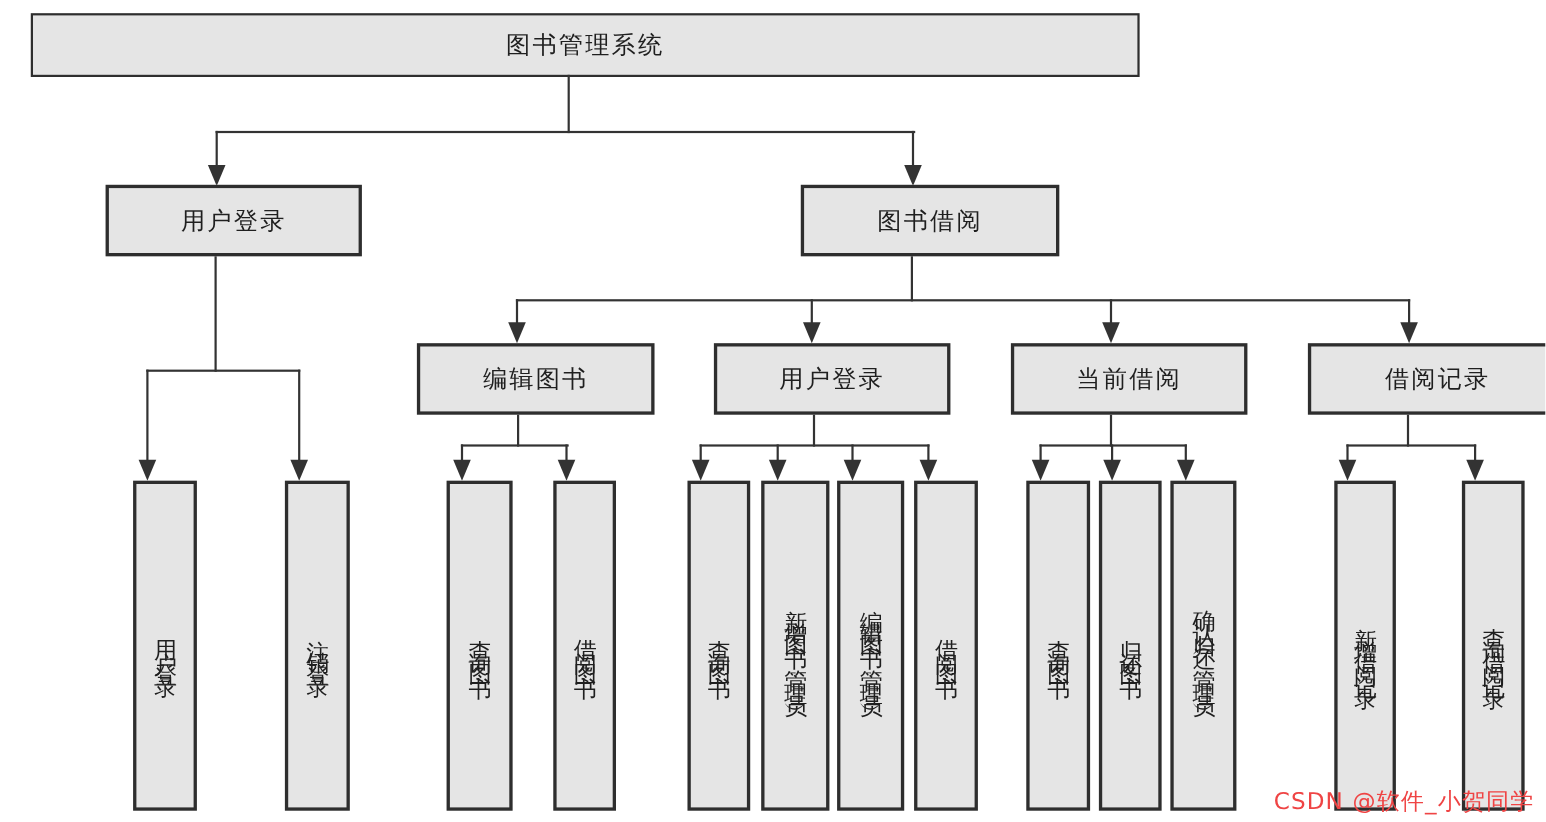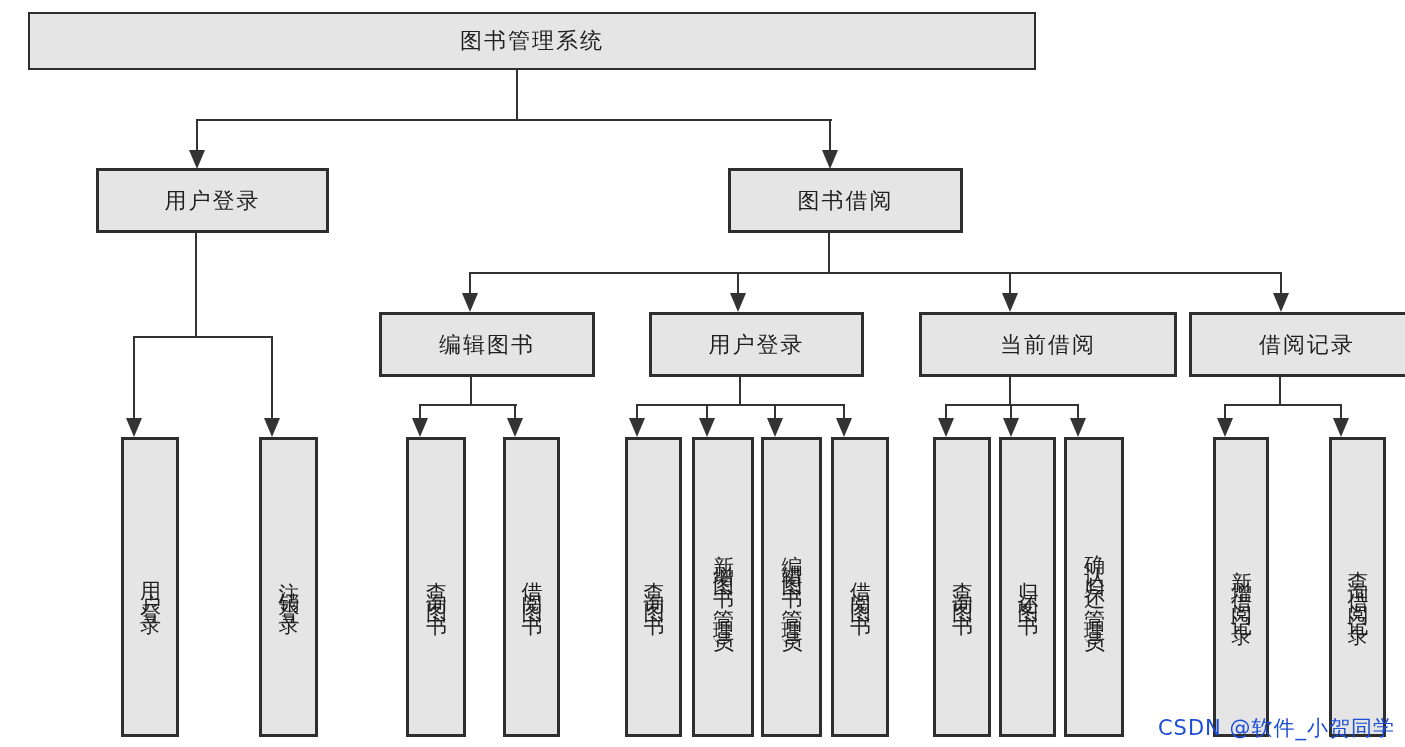--- a/index.html
+++ b/index.html
@@ -21,21 +21,21 @@
 
   .line { position:absolute; background:#333333; }
   .arrow {
     position:absolute; width:0; height:0;
     border-left:8px solid transparent;
     border-right:8px solid transparent;
     border-top:19px solid #333333;
   }
   .watermark {
     position:absolute; top:714px; right:10px;
-    font-size:21px; color:#1d4ed8; letter-spacing:1px; white-space:nowrap;
+    font-size:21px; color:#ef4444; letter-spacing:1px; white-space:nowrap;
   }
 </style>
 </head>
 <body>
 
 <div class="canvas">
 
   <div class="box hbox root" style="left:12px;top:12px;width:1008px;height:58px;">
     <span>图书管理系统</span>
   </div>
@@ -78,21 +78,21 @@
   <div class="arrow" style="left:1002px;top:293px;"></div>
   <div class="line" style="left:1280px;top:272px;width:2px;height:24px;"></div>
   <div class="arrow" style="left:1273px;top:293px;"></div>
 
   <div class="box hbox" style="left:363px;top:312px;width:216px;height:65px;">
     <span>编辑图书</span>
   </div>
   <div class="box hbox" style="left:633px;top:312px;width:215px;height:65px;">
     <span>用户登录</span>
   </div>
-  <div class="box hbox" style="left:903px;top:312px;width:258px;height:65px;">
+  <div class="box hbox" style="left:903px;top:312px;width:215px;height:65px;">
     <span>当前借阅</span>
   </div>
   <div class="box hbox" style="left:1173px;top:312px;width:236px;height:65px;">
     <span>借阅记录</span>
   </div>
 
   <div class="line" style="left:470px;top:377px;width:2px;height:29px;"></div>
   <div class="line" style="left:419px;top:404px;width:98px;height:2px;"></div>
   <div class="line" style="left:419px;top:404px;width:2px;height:16px;"></div>
   <div class="arrow" style="left:412px;top:418px;"></div>

